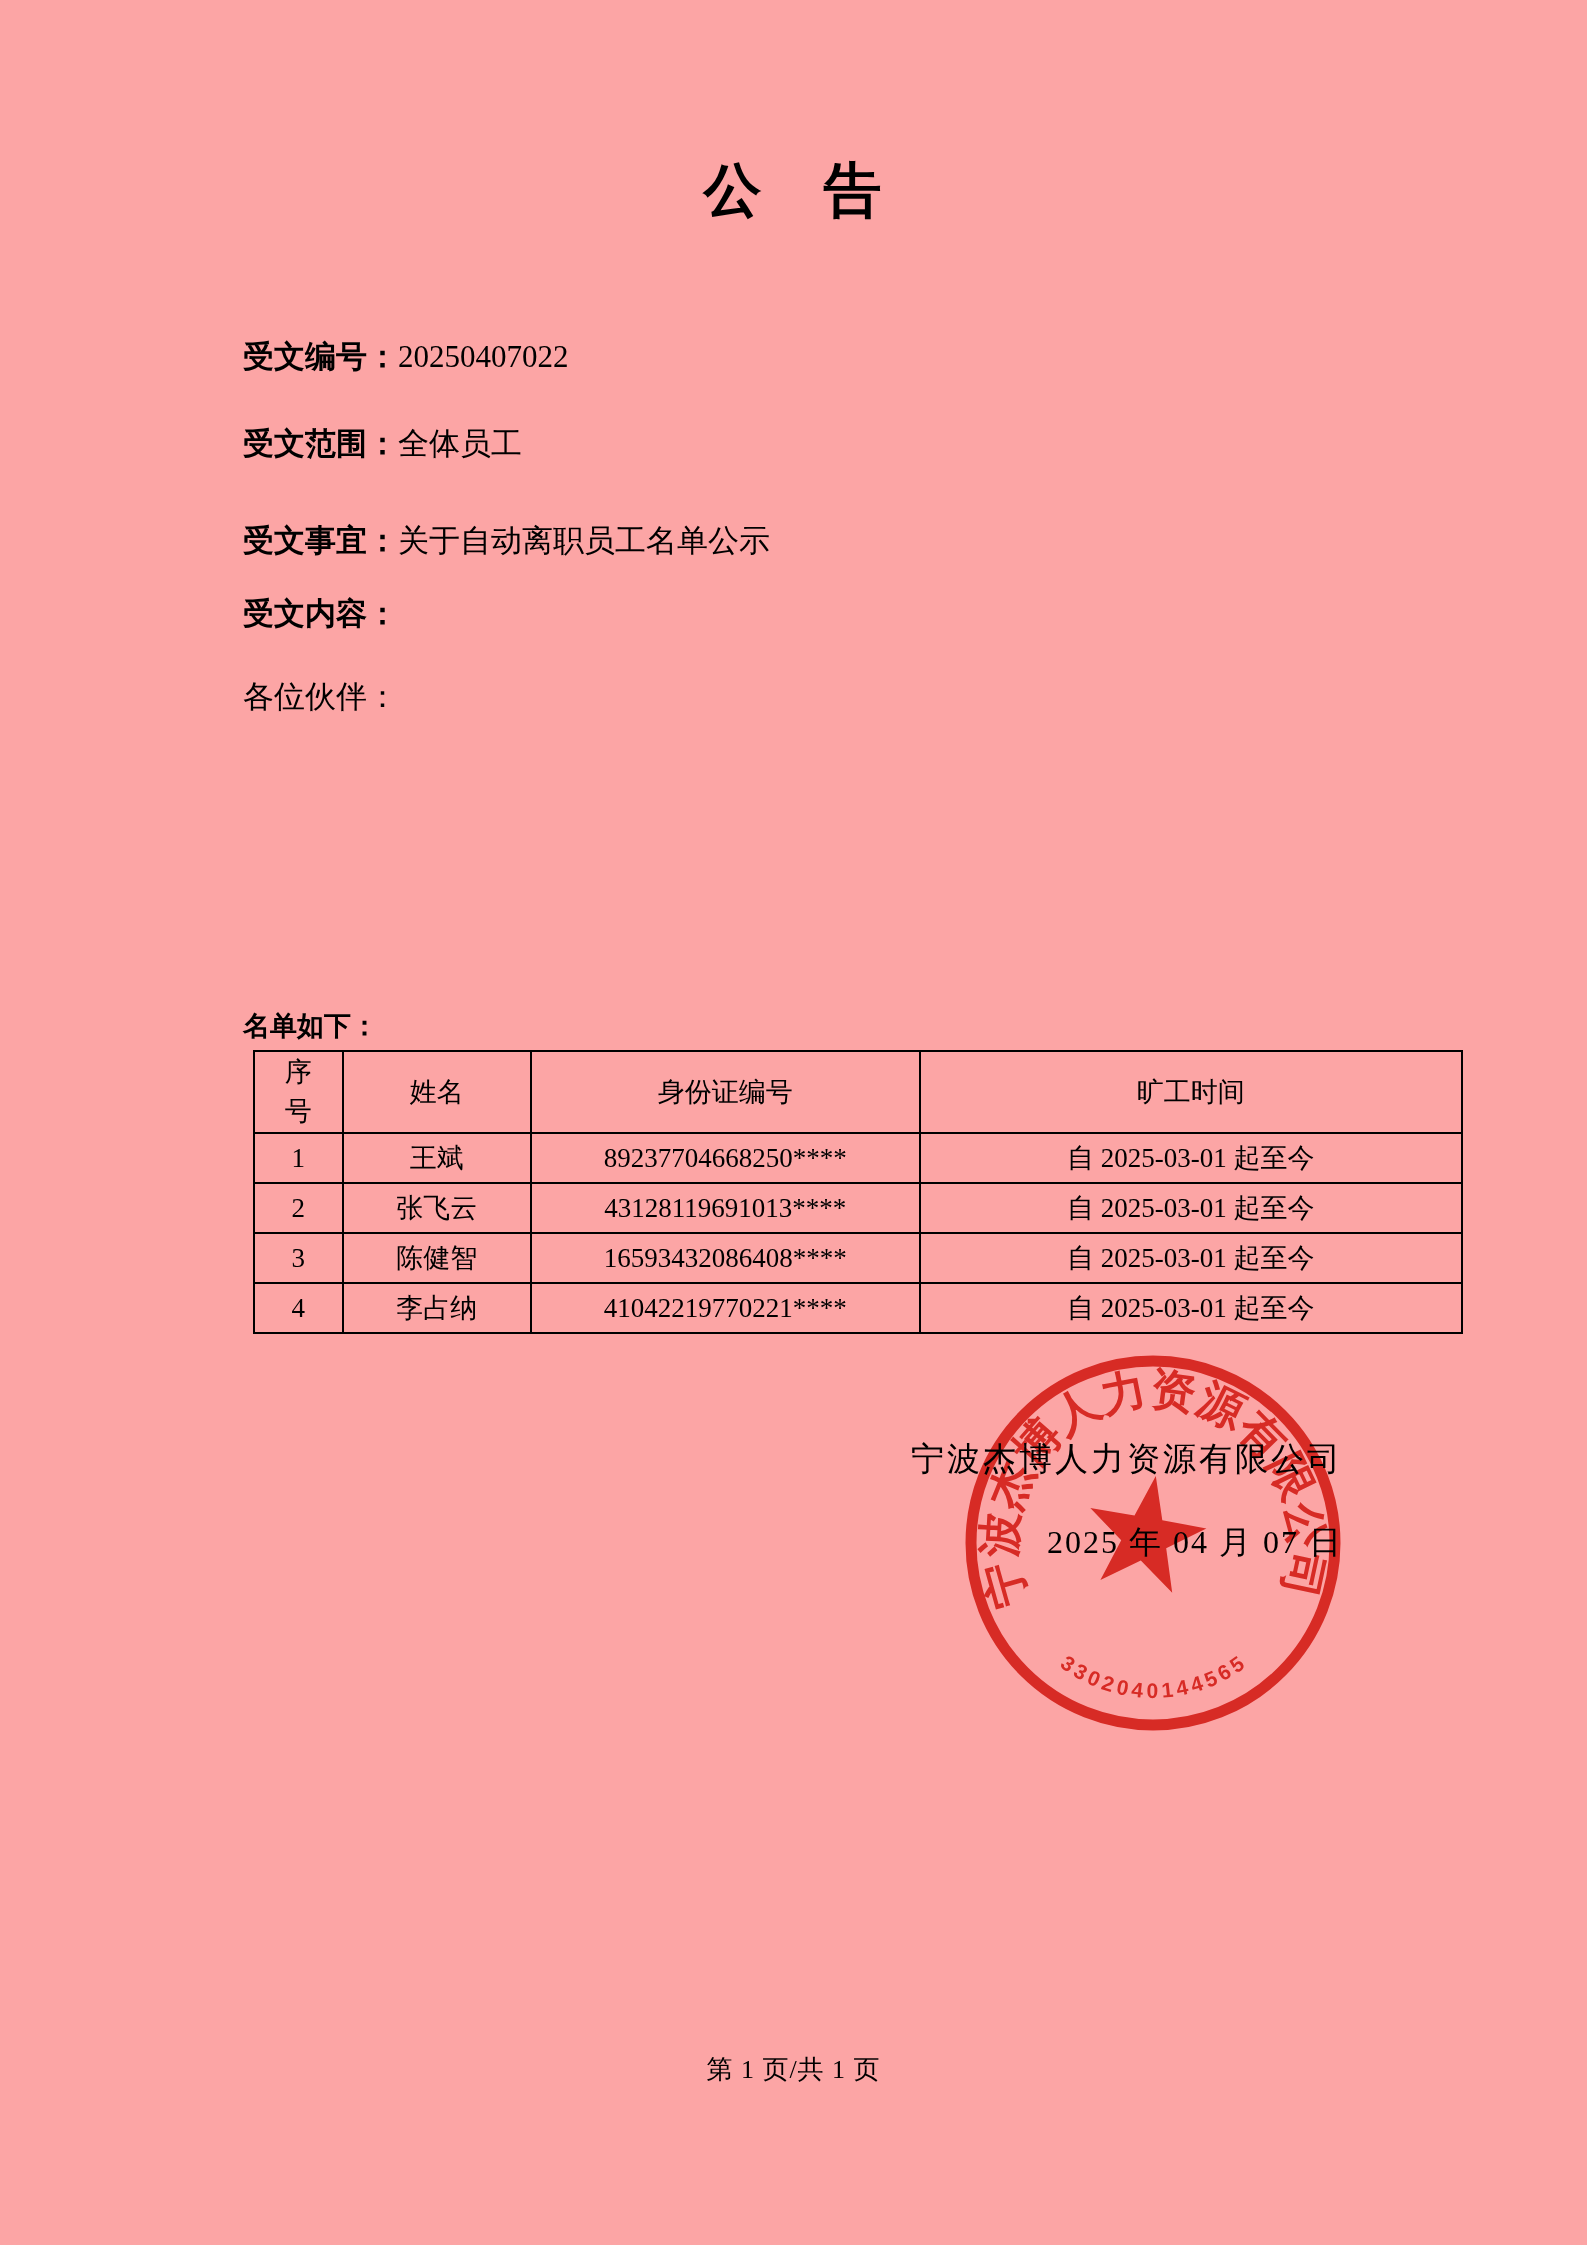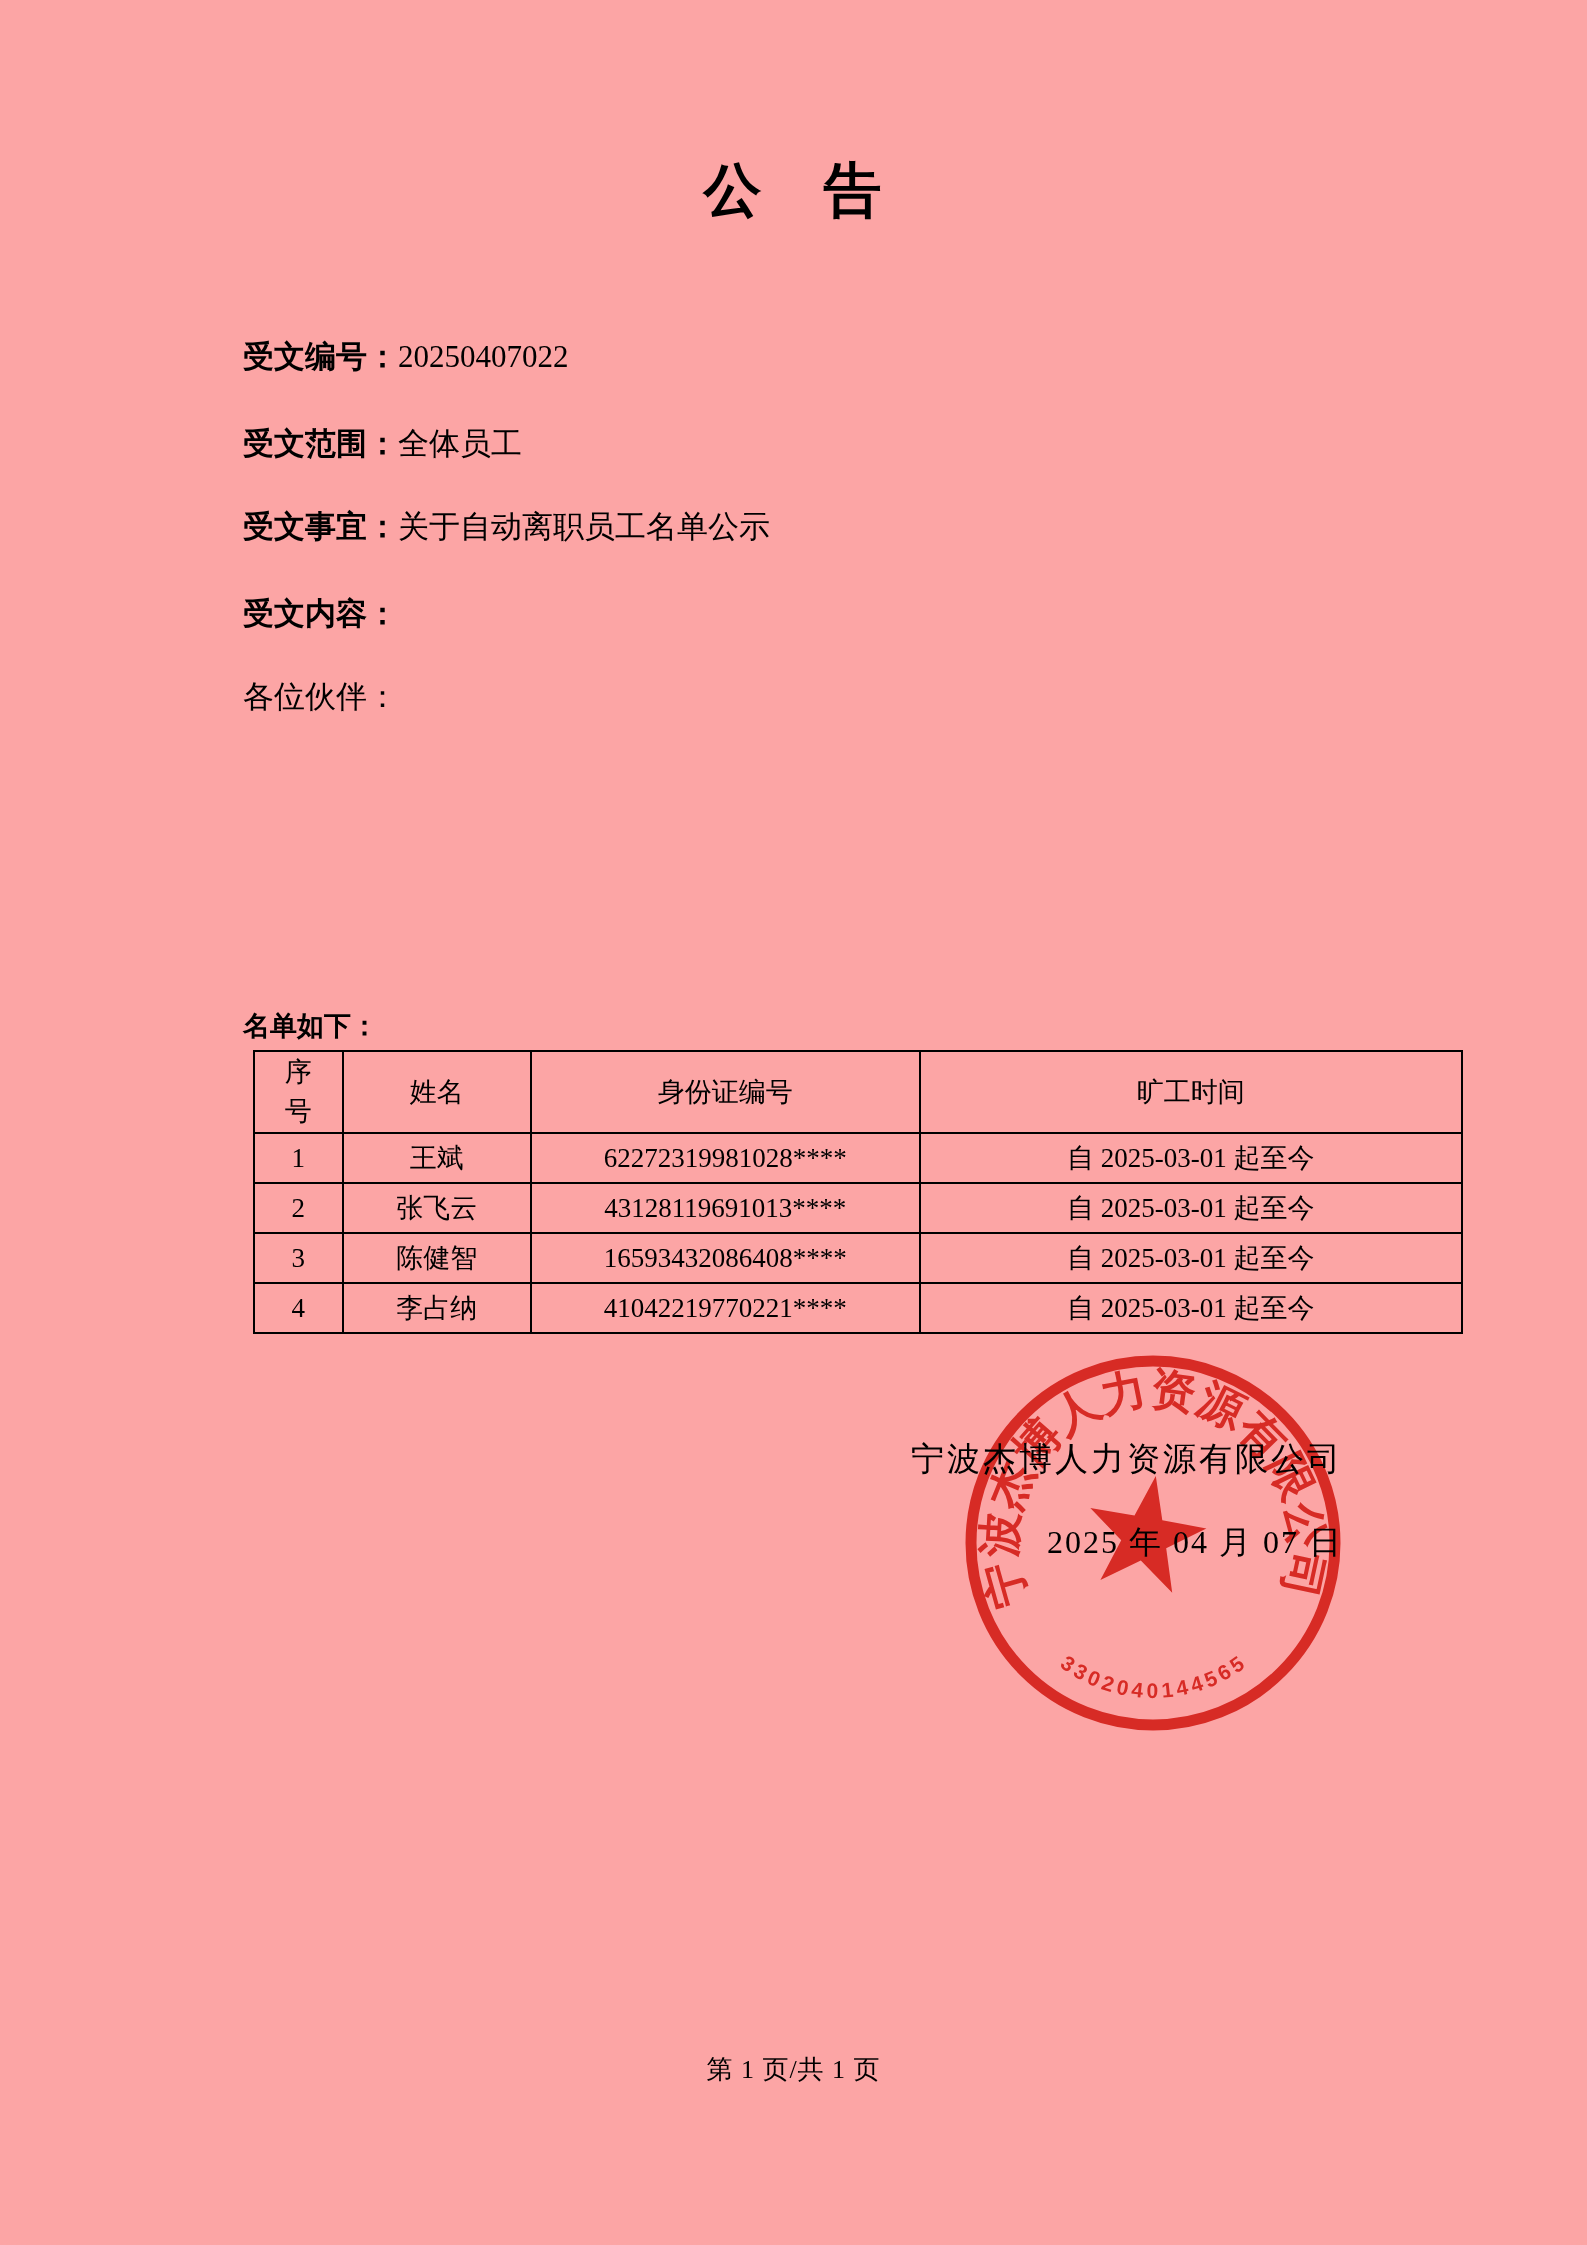--- a/index.html
+++ b/index.html
@@ -11,21 +11,21 @@
   }
   #page { position:absolute; inset:0; background:#fca5a5; overflow:hidden; }
 
   .doc-title {
     position:absolute; top:152px; left:0; width:100%;
     text-align:center; font-size:58px; font-weight:700; letter-spacing:2px;
   }
 
   .field-line { position:absolute; left:243px; font-size:31px; white-space:nowrap; }
   .field-label { font-weight:700; }
-  .f0 { top:336px; } .f1 { top:423px; } .f2 { top:506px; } .f3 { top:593px; }
+  .f0 { top:336px; } .f1 { top:423px; } .f2 { top:520px; } .f3 { top:593px; }
   .salutation { position:absolute; left:243px; top:676px; font-size:31px; }
 
   .paragraph { position:absolute; left:243px; top:744px; width:1078px; font-size:32px; }
   .para-line { height:83px; line-height:83px; white-space:nowrap; }
   .para-line.justify { text-align:justify; text-align-last:justify; white-space:normal;
     height:83px; overflow:hidden; }
   .para-line.indent { text-indent:64px; }
 
   .list-label { position:absolute; left:243px; top:1008px; font-size:27px; font-weight:700; }
 
@@ -92,21 +92,21 @@
         <th><span class="wrap2">序号</span></th>
         <th>姓名</th>
         <th>身份证编号</th>
         <th>旷工时间</th>
       </tr>
     </thead>
     <tbody>
       <tr>
         <td>1</td>
         <td>王斌</td>
-        <td>62272319981028****</td>
+        <td>89237704668250****</td>
         <td>自 2025-03-01 起至今</td>
       </tr>
       <tr>
         <td>2</td>
         <td>张飞云</td>
         <td>43128119691013****</td>
         <td>自 2025-03-01 起至今</td>
       </tr>
       <tr>
         <td>3</td>

